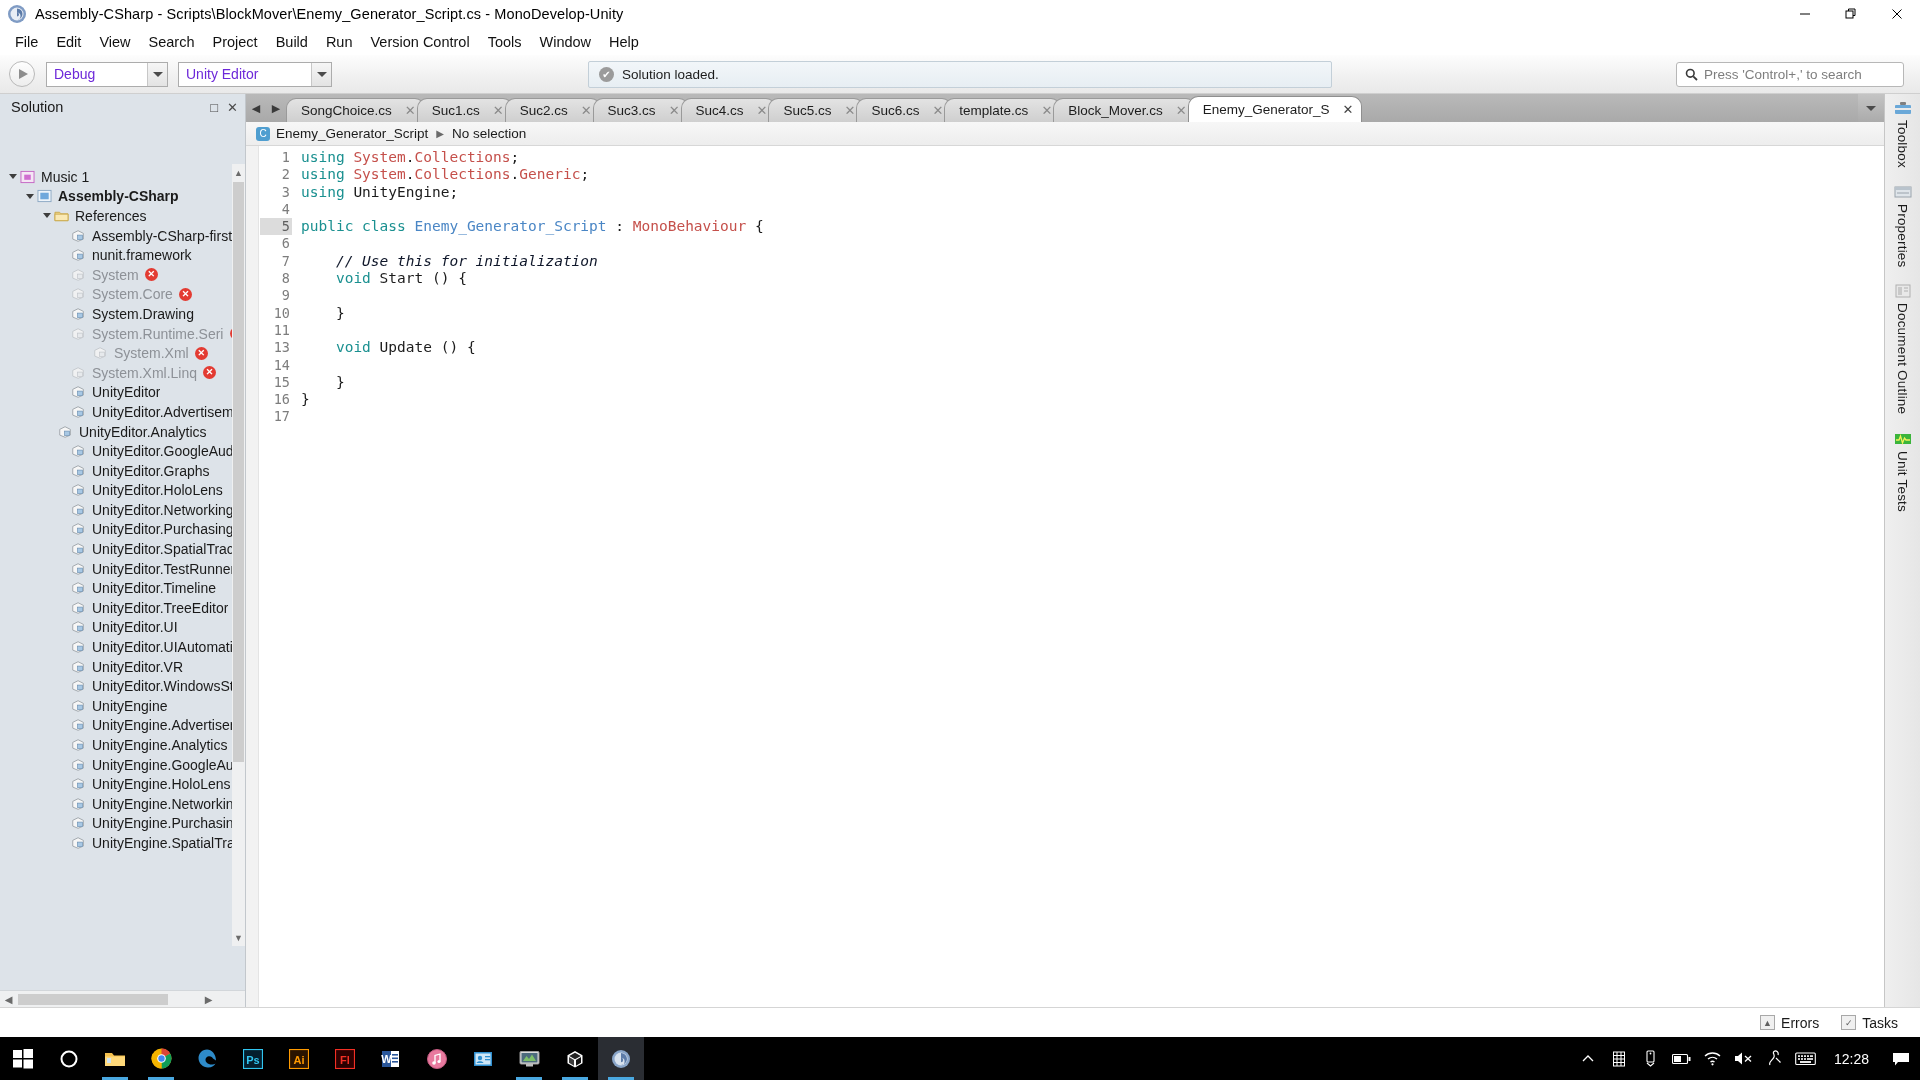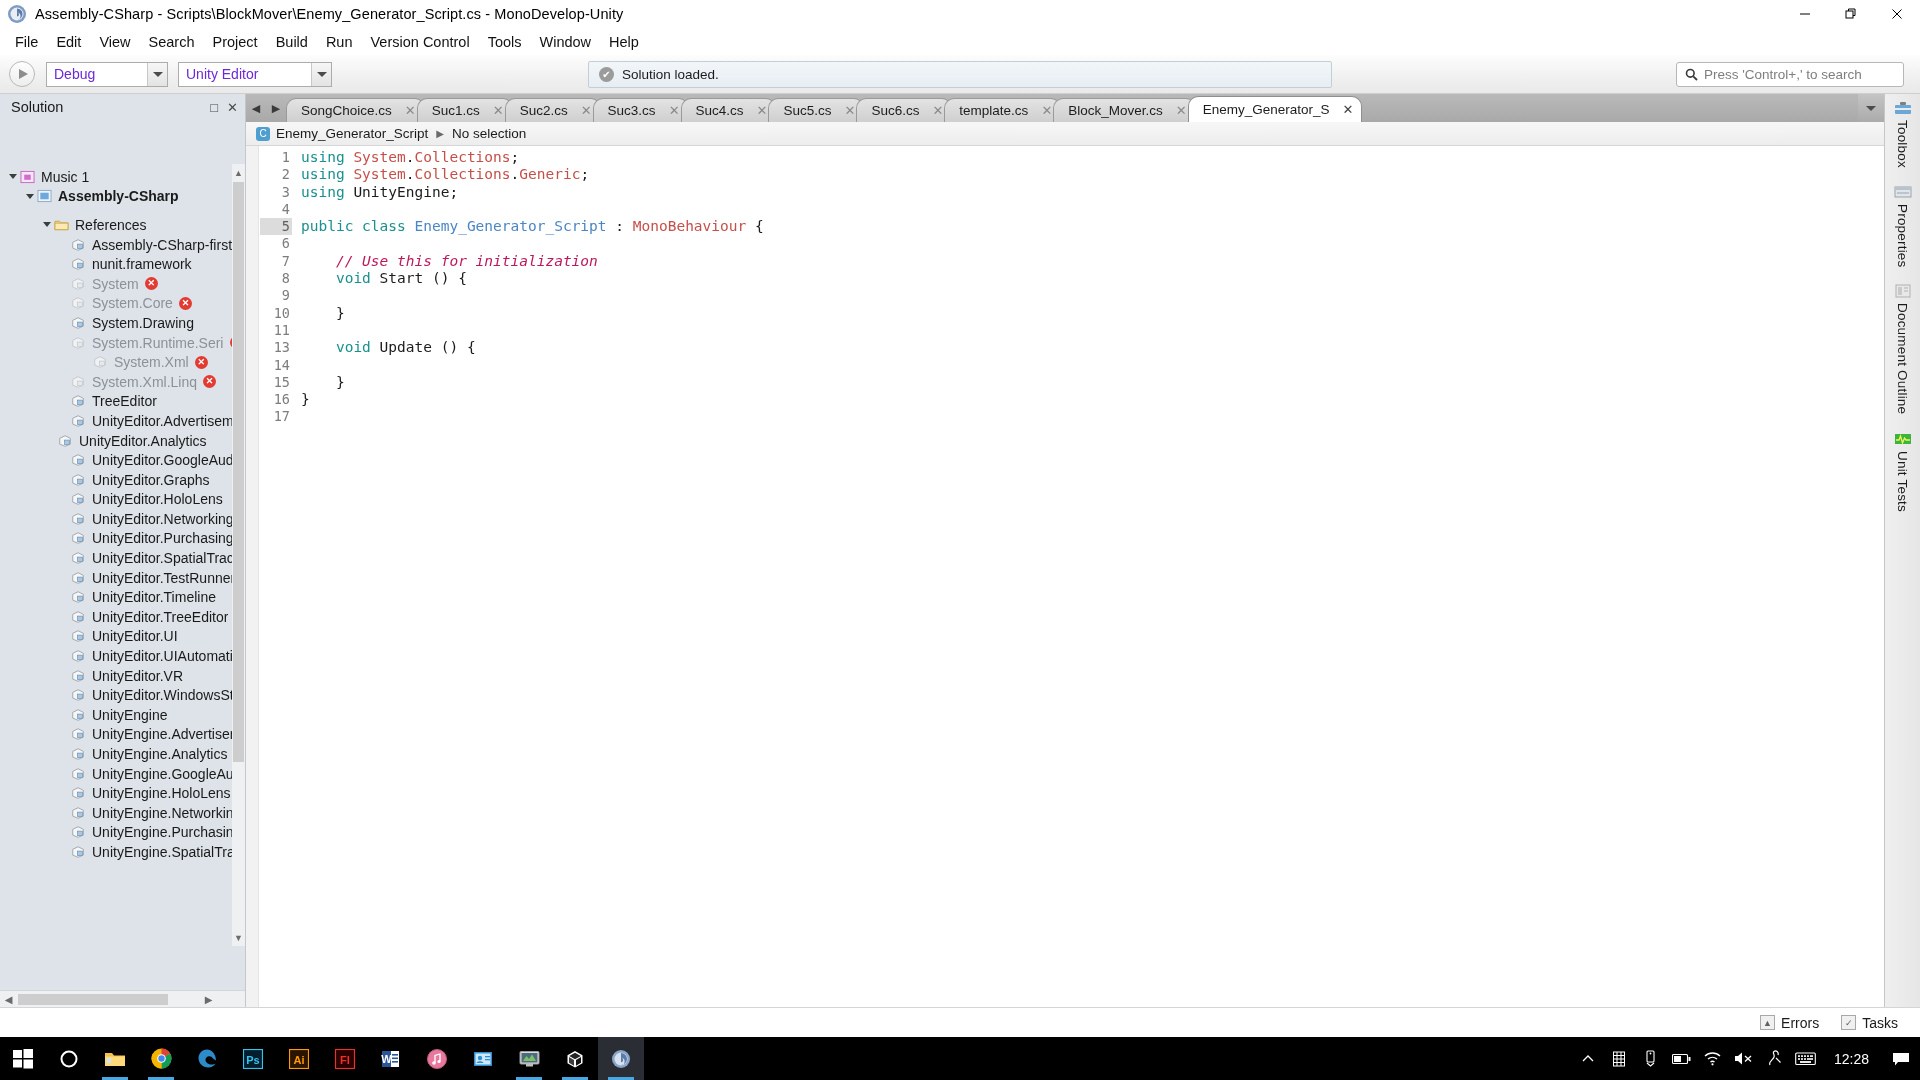--- a/index.html
+++ b/index.html
@@ -220,21 +220,21 @@
   .cl { display: flex; height: 17.3px; align-items: center; white-space: pre; }
   .ln {
     width: 32px; text-align: right; color: #7d7d7d; flex: 0 0 auto;
     font-size: 13.5px; padding-right: 2px;
   }
   .cl.cur .ln { background: #dcdcdc; color: #5e5e5e; }
   .ctext { padding-left: 9px; }
   .k-kw   { color: #1a9090; }
   .k-type { color: #c5504b; }
   .k-cls  { color: #4a86c5; }
-  .k-cmt  { color: #be185d; font-style: italic; text-align: center; }
+  .k-cmt  { color: #0f172a; font-style: italic; text-align: center; }
   .k-plain{ color: #1c1c1c; }
 
   
   .right-dock {
     position: absolute; top: 94px; right: 0; width: 36px; bottom: 73px;
     background: linear-gradient(to left,#e6e6e6,#efefef);
     border-left: 1px solid #c6c6c6;
     display: flex; flex-direction: column; align-items: center; padding-top: 6px;
   }
   .dock-item {
@@ -390,21 +390,21 @@
               <span class="tri-dn"></span>
             </span>
             <span class="ticon">
               <svg viewBox="0 0 16 15" width="15" height="14">
                 <rect x="1" y="1.5" width="14" height="12" fill="#eef4fa" stroke="#8ba8c4"></rect>
                 <rect x="3.5" y="4" width="9" height="7" fill="#6fa8dc"></rect>
               </svg>
             </span>
             <span class="tlabel">Assembly-CSharp</span>
           </div>
-          <div class="tree-row" style="padding-left: 40px; margin-top: 9px;">
+          <div class="tree-row" style="padding-left: 40px;">
             <span class="tw">
               <span class="tri-dn"></span>
             </span>
             <span class="ticon">
               <svg viewBox="0 0 16 15" width="15" height="14">
                 <path d="M1 3.5 H6 L7.5 5.2 H15 V12.5 H1 Z" fill="#f2d98c" stroke="#c9a94e"></path>
                 <path d="M1 5.5 H15 V12.5 H1 Z" fill="#fae9b4" stroke="#c9a94e"></path>
               </svg>
             </span>
             <span class="tlabel">References</span>
@@ -495,21 +495,21 @@
             <span class="errbadge">✕</span>
           </div>
           <div class="tree-row" style="padding-left: 57px;">
             <span class="tw"></span>
             <span class="ticon">
               <svg viewBox="0 0 17 15" width="15" height="14">
   <path d="M2 4.5 L8 1.5 L14 4.5 V11 L8 13.5 L2 11 Z" fill="#f6f6f6" stroke="#9aa0a6" stroke-width="1"></path>
   <rect x="7.5" y="6.5" width="5.5" height="5" fill="#a8c8e4" stroke="#6f93b4" stroke-width="0.8"></rect>
 </svg>
             </span>
-            <span class="tlabel">TreeEditor</span>
+            <span class="tlabel">UnityEditor</span>
           </div>
           <div class="tree-row" style="padding-left: 57px;">
             <span class="tw"></span>
             <span class="ticon">
               <svg viewBox="0 0 17 15" width="15" height="14">
   <path d="M2 4.5 L8 1.5 L14 4.5 V11 L8 13.5 L2 11 Z" fill="#f6f6f6" stroke="#9aa0a6" stroke-width="1"></path>
   <rect x="7.5" y="6.5" width="5.5" height="5" fill="#a8c8e4" stroke="#6f93b4" stroke-width="0.8"></rect>
 </svg>
             </span>
             <span class="tlabel">UnityEditor.Advertisements</span>

